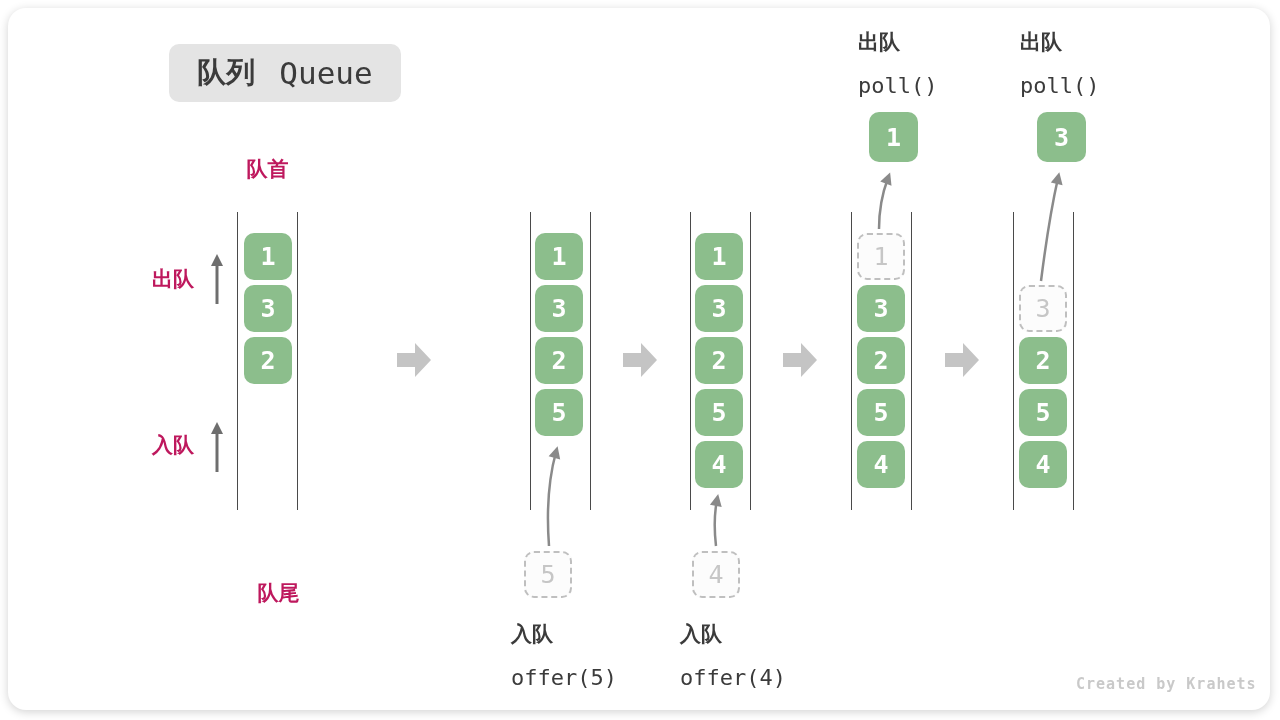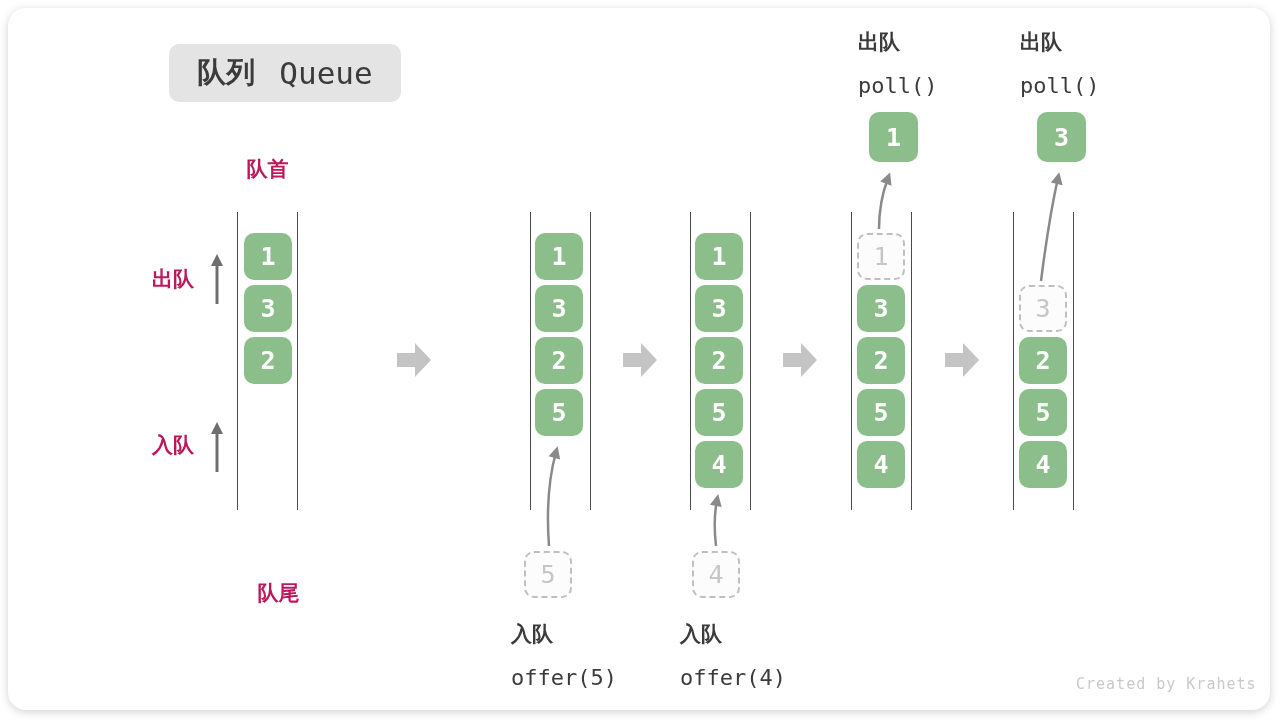--- a/index.html
+++ b/index.html
@@ -22,21 +22,21 @@
 
   
   .cx1{left:244px}.cx2{left:535px}.cx3{left:695px}.cx4{left:857px}.cx5{left:1019px}
   
   .sy1{top:233px}.sy2{top:285px}.sy3{top:337px}.sy4{top:389px}.sy5{top:441px}
 
   .op{position:absolute;white-space:nowrap;}
   .op .zh{display:block;font-size:21px;font-weight:bold;color:#3b3b3b;}
   .op .code{display:block;margin-top:17px;font-family:"DejaVu Sans Mono",monospace;font-size:22px;color:#3b3b3b;}
 
-  .watermark{position:absolute;left:1076px;top:675px;font-family:"DejaVu Sans Mono",monospace;font-size:15px;letter-spacing:1px;color:#c9c9c9;}
+  .watermark{position:absolute;left:1076px;top:675px;font-family:"DejaVu Sans Mono",monospace;font-size:15px;letter-spacing:1px;color:#c9c9c9;font-weight:bold;}
 </style>
 </head>
 <body>
 
 <div class="canvas">
   <div class="card"></div>
 
   <svg class="arrows" viewBox="0 0 1280 720">
     <defs>
       <marker id="mDark" markerUnits="userSpaceOnUse" markerWidth="14" markerHeight="14" refX="7" refY="7" orient="auto">

